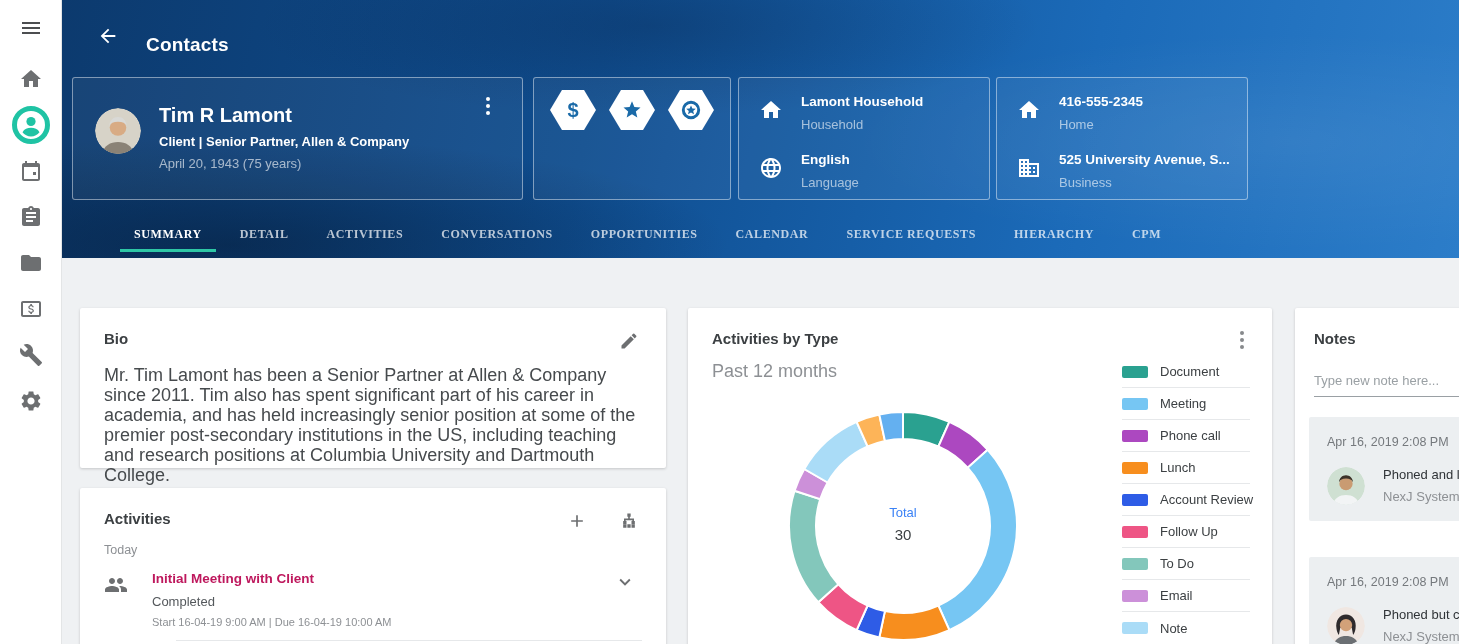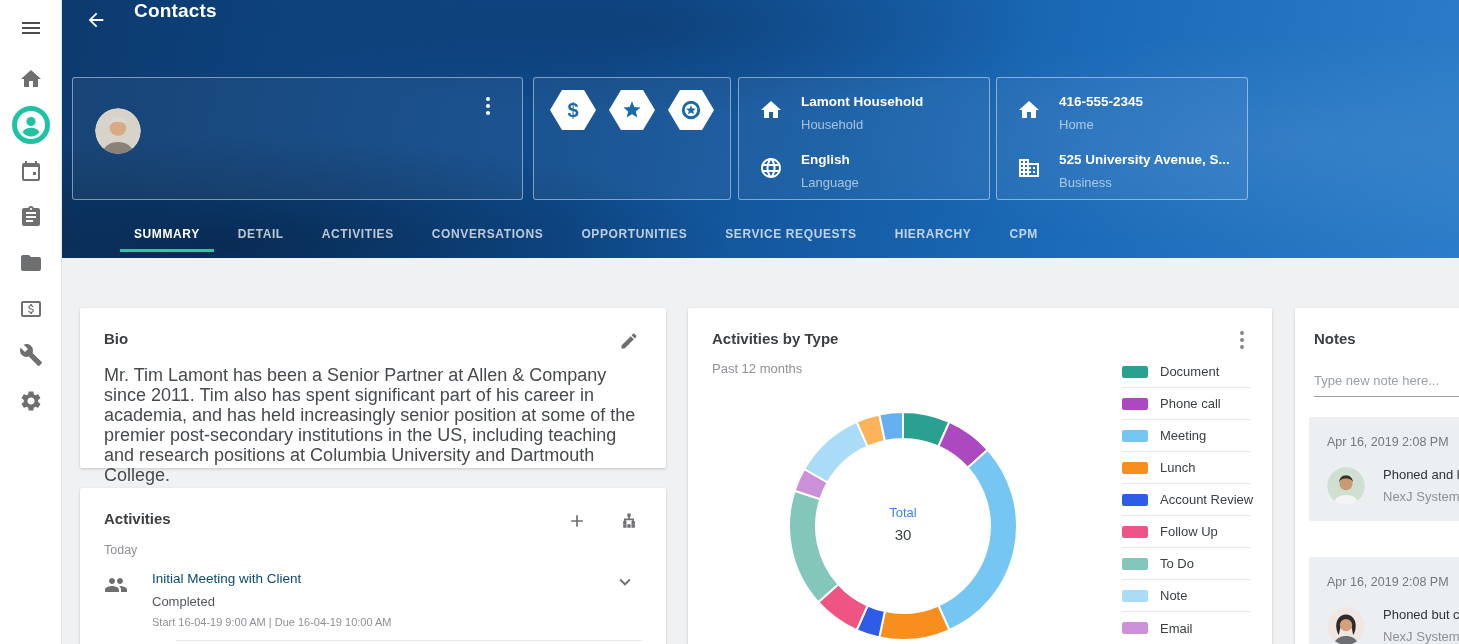--- a/index.html
+++ b/index.html
@@ -16,21 +16,21 @@
   .sb-item.menu svg { fill:#4c4e50; }
   .sb-item.active svg { width:40px; height:40px; }
 
   
   .header { position:absolute; left:62px; top:0; width:1397px; height:258px;
             background:linear-gradient(102deg,#0c3a6e 0%,#0f4d8f 38%,#1b6ab8 72%,#2c7dc9 100%); overflow:hidden; }
   .header:before { content:""; position:absolute; inset:0;
             background:radial-gradient(ellipse 55% 65% at 12% 95%, rgba(4,22,46,.5), transparent 65%),
                        radial-gradient(ellipse 40% 50% at 42% 10%, rgba(10,40,80,.35), transparent 70%),
                        radial-gradient(ellipse 45% 60% at 88% 55%, rgba(255,255,255,.07), transparent 70%); }
-  .appbar { position:absolute; left:0; top:0; height:56px; display:flex; align-items:flex-start; color:#fff; }
+  .appbar { position:absolute; left:0; top:0; height:56px; display:flex; align-items:flex-end; color:#fff;padding-left:12px; }
   .back-btn { width:40px; height:40px; margin-left:14px; display:flex; align-items:center; justify-content:center; cursor:pointer; }
   .back-btn svg { width:22px; height:22px; fill:#fff; }
   .appbar-title { font-size:19px; font-weight:bold; letter-spacing:.2px; margin-left:18px; }
 
   .hpanel { position:absolute; top:77px; height:123px; border:1px solid rgba(255,255,255,.45);
             border-radius:3px; background:rgba(255,255,255,.05); color:#fff; }
   .hp1 { left:10px;  width:451px; }
   .hp2 { left:471px; width:198px; }
   .hp3 { left:676px; width:252px; }
   .hp4 { left:934px; width:252px; }
@@ -54,21 +54,21 @@
   .inforow { position:absolute; left:0; width:100%; height:48px; }
   .inforow .ic { position:absolute; left:20px; top:6px; width:24px; height:24px; }
   .inforow .ic svg { width:24px; height:24px; fill:#fff; }
   .inforow .val { position:absolute; left:62px; top:2px; font-size:13.5px; font-weight:bold; white-space:nowrap; }
   .inforow .lab { position:absolute; left:62px; top:25px; font-size:13px; color:rgba(255,255,255,.6); }
   .row-a { top:14px; } .row-b { top:72px; }
 
   .tabs { position:absolute; left:0; right:0; bottom:0; height:48px; display:flex; align-items:center;
           padding-left:58px; gap:10px; }
   .tab { position:relative; height:48px; line-height:48px; padding:0 14px; font-size:12px; font-weight:bold;
-         letter-spacing:.6px; color:rgba(255,255,255,.72); cursor:pointer; white-space:nowrap; }
+         letter-spacing:.6px; color:rgba(255,255,255,.72); cursor:pointer; white-space:nowrap;font-family:Liberation Serif, serif; }
   .tab.active { color:#fff; }
   .tab.active:after { content:""; position:absolute; left:0; right:0; bottom:6px; height:3px; background:#2ec7a5; }
 
   
   .content { position:absolute; left:62px; top:258px; width:1397px; height:386px; background:#eff1f3;margin-top:36px; }
   .card { position:absolute; background:#fff; border-radius:2px; box-shadow:0 1px 3px rgba(0,0,0,.18); }
   .card-title { font-size:15px; font-weight:bold; color:#3c4043; }
 
   .bio-card { left:18px; top:14px; width:586px; height:160px; padding:22px 24px; }
   .bio-text { margin-top:18px; font-size:18px; line-height:20px; color:#464a4d; }
@@ -76,29 +76,29 @@
   .icon-btn svg { width:20px; height:20px; fill:#6d6f71; }
   .bio-edit { right:24px; top:20px; }
 
   .act-card { left:18px; top:194px; width:586px; height:440px; padding:22px 24px; }
   .act-plus { right:76px; top:20px; }
   .act-tree { right:24px; top:20px; }
   .act-group { margin-top:16px; font-size:12.5px; color:#8d9094; }
   .act-item { position:relative; padding:14px 0 12px 48px; }
   .act-item .aicon { position:absolute; left:0; top:16px; width:24px; height:24px; }
   .act-item .aicon svg { width:24px; height:24px; fill:#6d6f71; }
-  .act-title { font-size:13.5px; font-weight:normal; color:#0c4a6e; }
+  .act-title { font-size:13.5px; font-weight:bold; color:#be185d; }
   .act-status { margin-top:8px; font-size:13px; color:#54585c; }
   .act-sched { margin-top:7px; font-size:11px; color:#8d9094; }
   .act-chev { position:absolute; right:4px; top:14px; width:24px; height:24px; cursor:pointer; }
   .act-chev svg { width:22px; height:22px; fill:#6d6f71; }
   .act-divider { border-top:1px solid #e6e8ea; margin-left:72px; }
 
   .chart-card { left:626px; top:14px; width:584px; height:356px; padding:22px 24px; }
-  .chart-sub { margin-top:14px; font-size:13px; color:#8d9094; }
+  .chart-sub { margin-top:14px; font-size:18px; color:#8d9094; }
   .chart-menu { right:18px; top:18px; }
   .donut-wrap { position:absolute; left:90px; top:93px; width:250px; height:250px; }
   .donut-center { position:absolute; left:0; top:104px; width:250px; text-align:center; }
   .donut-center .t1 { font-size:13px; color:#3b82f6; }
   .donut-center .t2 { font-size:15px; color:#3c4043; margin-top:6px; }
   .legend { position:absolute; left:434px; top:48px; width:128px; }
   .legend-item { display:flex; align-items:center; height:32px; border-bottom:1px solid #e6e8ea; cursor:pointer; }
   .legend-item:last-of-type { border-bottom:none; }
   .legend-swatch { width:26px; height:12px; border-radius:2px; margin-right:12px; flex:none; }
   .legend-label { font-size:13px; color:#3c4043; white-space:nowrap; }
@@ -194,20 +194,25 @@
               <circle cx="20" cy="20" r="20"></circle>
             </clipPath>
           <g clip-path="url(#cavc)">
               <circle cx="20" cy="20" r="20" fill="#d7d3c8"></circle>
           <path d="M6 41c1-8 7-11.5 14-11.5S33 33 34 41z" fill="#8a8276"></path>
           <circle cx="20" cy="17" r="7.2" fill="#d8ab84"></circle>
           <path d="M12.4 15.5c.3-4.6 3.5-7.6 7.6-7.6s7.3 3 7.6 7.6c-1.2-2.2-3.6-3.6-7.6-3.6s-6.4 1.4-7.6 3.6z" fill="#d9d9d6"></path>
             </g>
         </svg>
       </div>
+      <div class="who">
+        <div class="name">Tim R Lamont</div>
+        <div class="sub">Client | Senior Partner, Allen &amp; Company</div>
+        <div class="birth">April 20, 1943 (75 years)</div>
+      </div>
       <div class="dots-btn">
           <i></i>
           <i></i>
           <i></i>
         </div>
     </section>
 
     <section class="hpanel hp2">
       <div class="badges">
         <div class="hex">
@@ -264,20 +269,21 @@
         <span class="lab">Business</span>
       </div>
     </section>
 
     <div class="tabs" id="tabbar">
         <div class="tab active">SUMMARY</div>
         <div class="tab">DETAIL</div>
         <div class="tab">ACTIVITIES</div>
         <div class="tab">CONVERSATIONS</div>
         <div class="tab">OPPORTUNITIES</div>
+        <div class="tab">CALENDAR</div>
         <div class="tab">SERVICE REQUESTS</div>
         <div class="tab">HIERARCHY</div>
         <div class="tab">CPM</div>
       </div>
   </header>
 
   <main class="content">
 
     <section class="card bio-card">
       <div class="card-title">Bio</div>
@@ -362,50 +368,50 @@
           <div class="t2">30</div>
         </div>
       </div>
 
       <div class="legend" id="legend">
           <div class="legend-item">
             <span class="legend-swatch" style="background: rgb(42, 161, 144);"></span>
             <span class="legend-label">Document</span>
           </div>
           <div class="legend-item">
+            <span class="legend-swatch" style="background: rgb(118, 198, 243);"></span>
+            <span class="legend-label">Meeting</span>
+          </div>
+          <div class="legend-item">
             <span class="legend-swatch" style="background: rgb(172, 72, 192);"></span>
             <span class="legend-label">Phone call</span>
           </div>
           <div class="legend-item">
-            <span class="legend-swatch" style="background: rgb(118, 198, 243);"></span>
-            <span class="legend-label">Meeting</span>
-          </div>
-          <div class="legend-item">
             <span class="legend-swatch" style="background: rgb(247, 142, 30);"></span>
             <span class="legend-label">Lunch</span>
           </div>
           <div class="legend-item">
             <span class="legend-swatch" style="background: rgb(46, 92, 230);"></span>
             <span class="legend-label">Account Review</span>
           </div>
           <div class="legend-item">
             <span class="legend-swatch" style="background: rgb(238, 85, 133);"></span>
             <span class="legend-label">Follow Up</span>
           </div>
           <div class="legend-item">
             <span class="legend-swatch" style="background: rgb(131, 199, 187);"></span>
             <span class="legend-label">To Do</span>
           </div>
           <div class="legend-item">
+            <span class="legend-swatch" style="background: rgb(204, 144, 217);"></span>
+            <span class="legend-label">Email</span>
+          </div>
+          <div class="legend-item">
             <span class="legend-swatch" style="background: rgb(170, 220, 247);"></span>
             <span class="legend-label">Note</span>
-          </div>
-          <div class="legend-item">
-            <span class="legend-swatch" style="background: rgb(204, 144, 217);"></span>
-            <span class="legend-label">Email</span>
           </div>
         </div>
       <div class="legend legend-pager-pos" style="top:336px;">
         <div class="legend-pager">
           <span class="pg-up">▲</span>
           <span>8/2</span>
           <span class="pg-dn">▼</span>
         </div>
       </div>
     </section>

